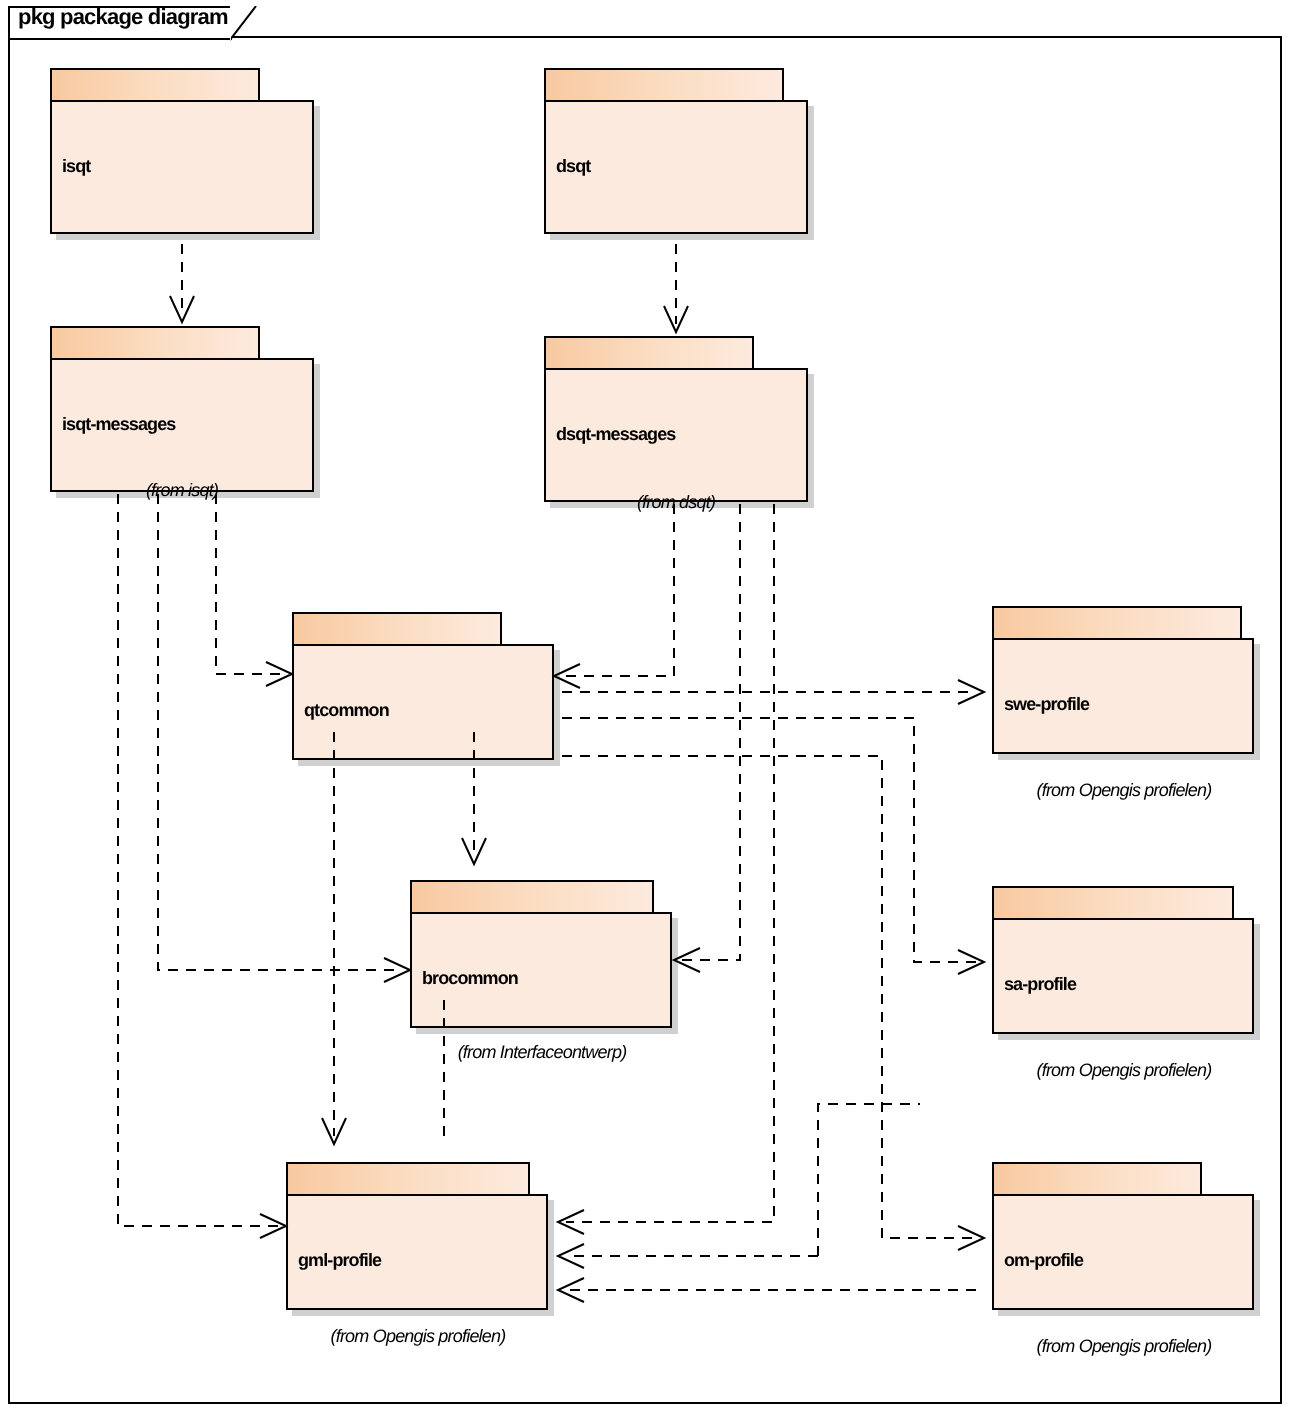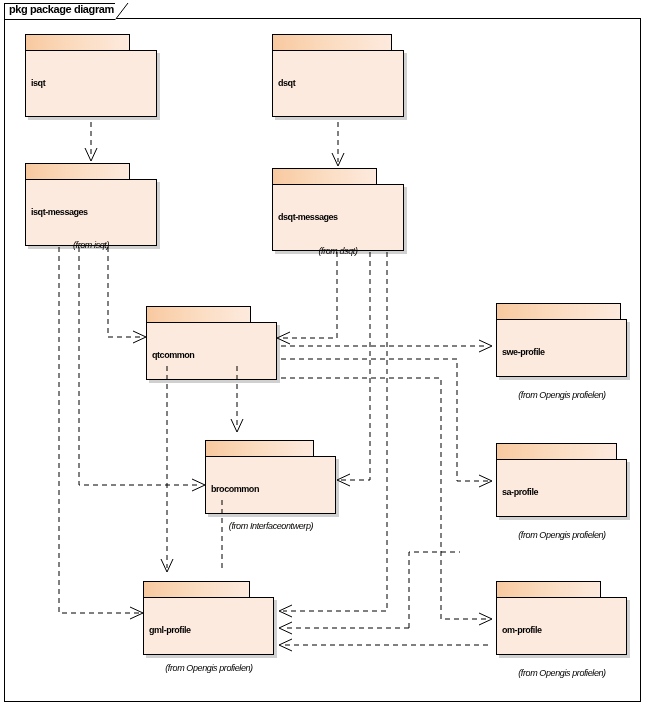--- a/index.html
+++ b/index.html
@@ -265,29 +265,29 @@
   <div class="pkg-from" style="left:272px; top:246px; width:132px;">(from dsqt)</div>
 
   <div class="pkg" style="left:146px; top:306px;">
     <div class="pkg-tab" style="width:105px;padding-left:25px;">
       <span class="pkg-tab-label">qtcommon</span>
     </div>
     <div class="pkg-body" style="width:131px; height:58px;"></div>
   </div>
 
   <div class="pkg" style="left:205px; top:440px;">
-    <div class="pkg-tab" style="width:109px;">
+    <div class="pkg-tab" style="width:122px;">
       <span class="pkg-tab-label">brocommon</span>
     </div>
     <div class="pkg-body" style="width:131px; height:58px;"></div>
   </div>
   <div class="pkg-from" style="left:195px; top:521px; width:152px;">(from Interfaceontwerp)</div>
 
   <div class="pkg" style="left:143px; top:581px;">
-    <div class="pkg-tab" style="width:107px;">
+    <div class="pkg-tab" style="width:122px;">
       <span class="pkg-tab-label">gml-profile</span>
     </div>
     <div class="pkg-body" style="width:131px; height:58px;"></div>
   </div>
   <div class="pkg-from" style="left:133px; top:663px; width:152px;">(from Opengis profielen)</div>
 
   <div class="pkg" style="left:496px; top:303px;">
     <div class="pkg-tab" style="width:125px;">
       <span class="pkg-tab-label">swe-profile</span>
     </div>

